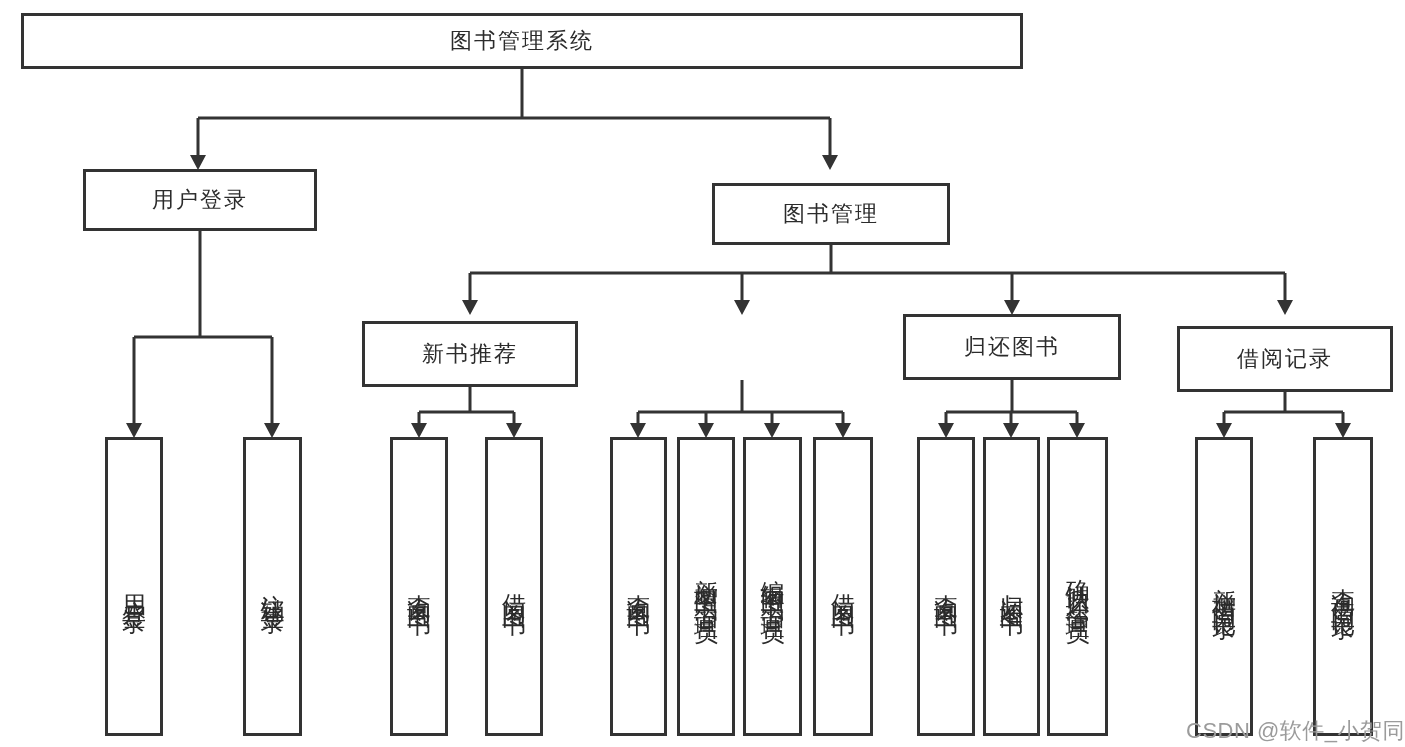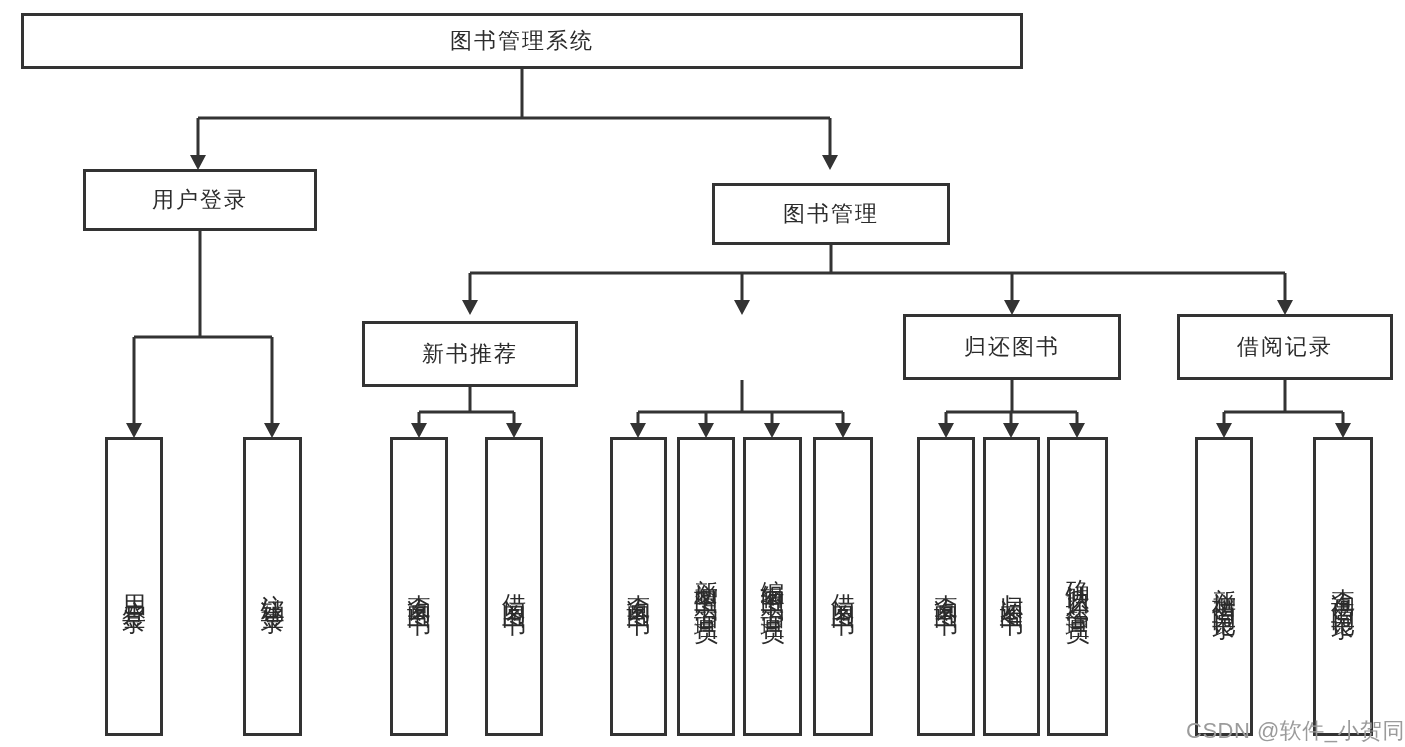--- a/index.html
+++ b/index.html
@@ -88,21 +88,21 @@
   <div class="hbox" style="left:712px; top:183px; width:238px; height:62px">
     <span class="label">图书管理</span>
   </div>
 
   <div class="hbox" style="left:362px; top:321px; width:216px; height:66px">
     <span class="label">新书推荐</span>
   </div>
   <div class="hbox" style="left:903px; top:314px; width:218px; height:66px">
     <span class="label">归还图书</span>
   </div>
-  <div class="hbox" style="left:1177px; top:314px; width:216px; height:66px">
+  <div class="hbox" style="left:1177px; top:326px; width:216px; height:66px">
     <span class="label">借阅记录</span>
   </div>
 
   <div class="tbox" style="left:105px; top:437px; width:58px; height:299px">
     <span class="vtext">用户登录</span>
   </div>
   <div class="tbox" style="left:243px; top:437px; width:59px; height:299px">
     <span class="vtext">注销登录</span>
   </div>
 

